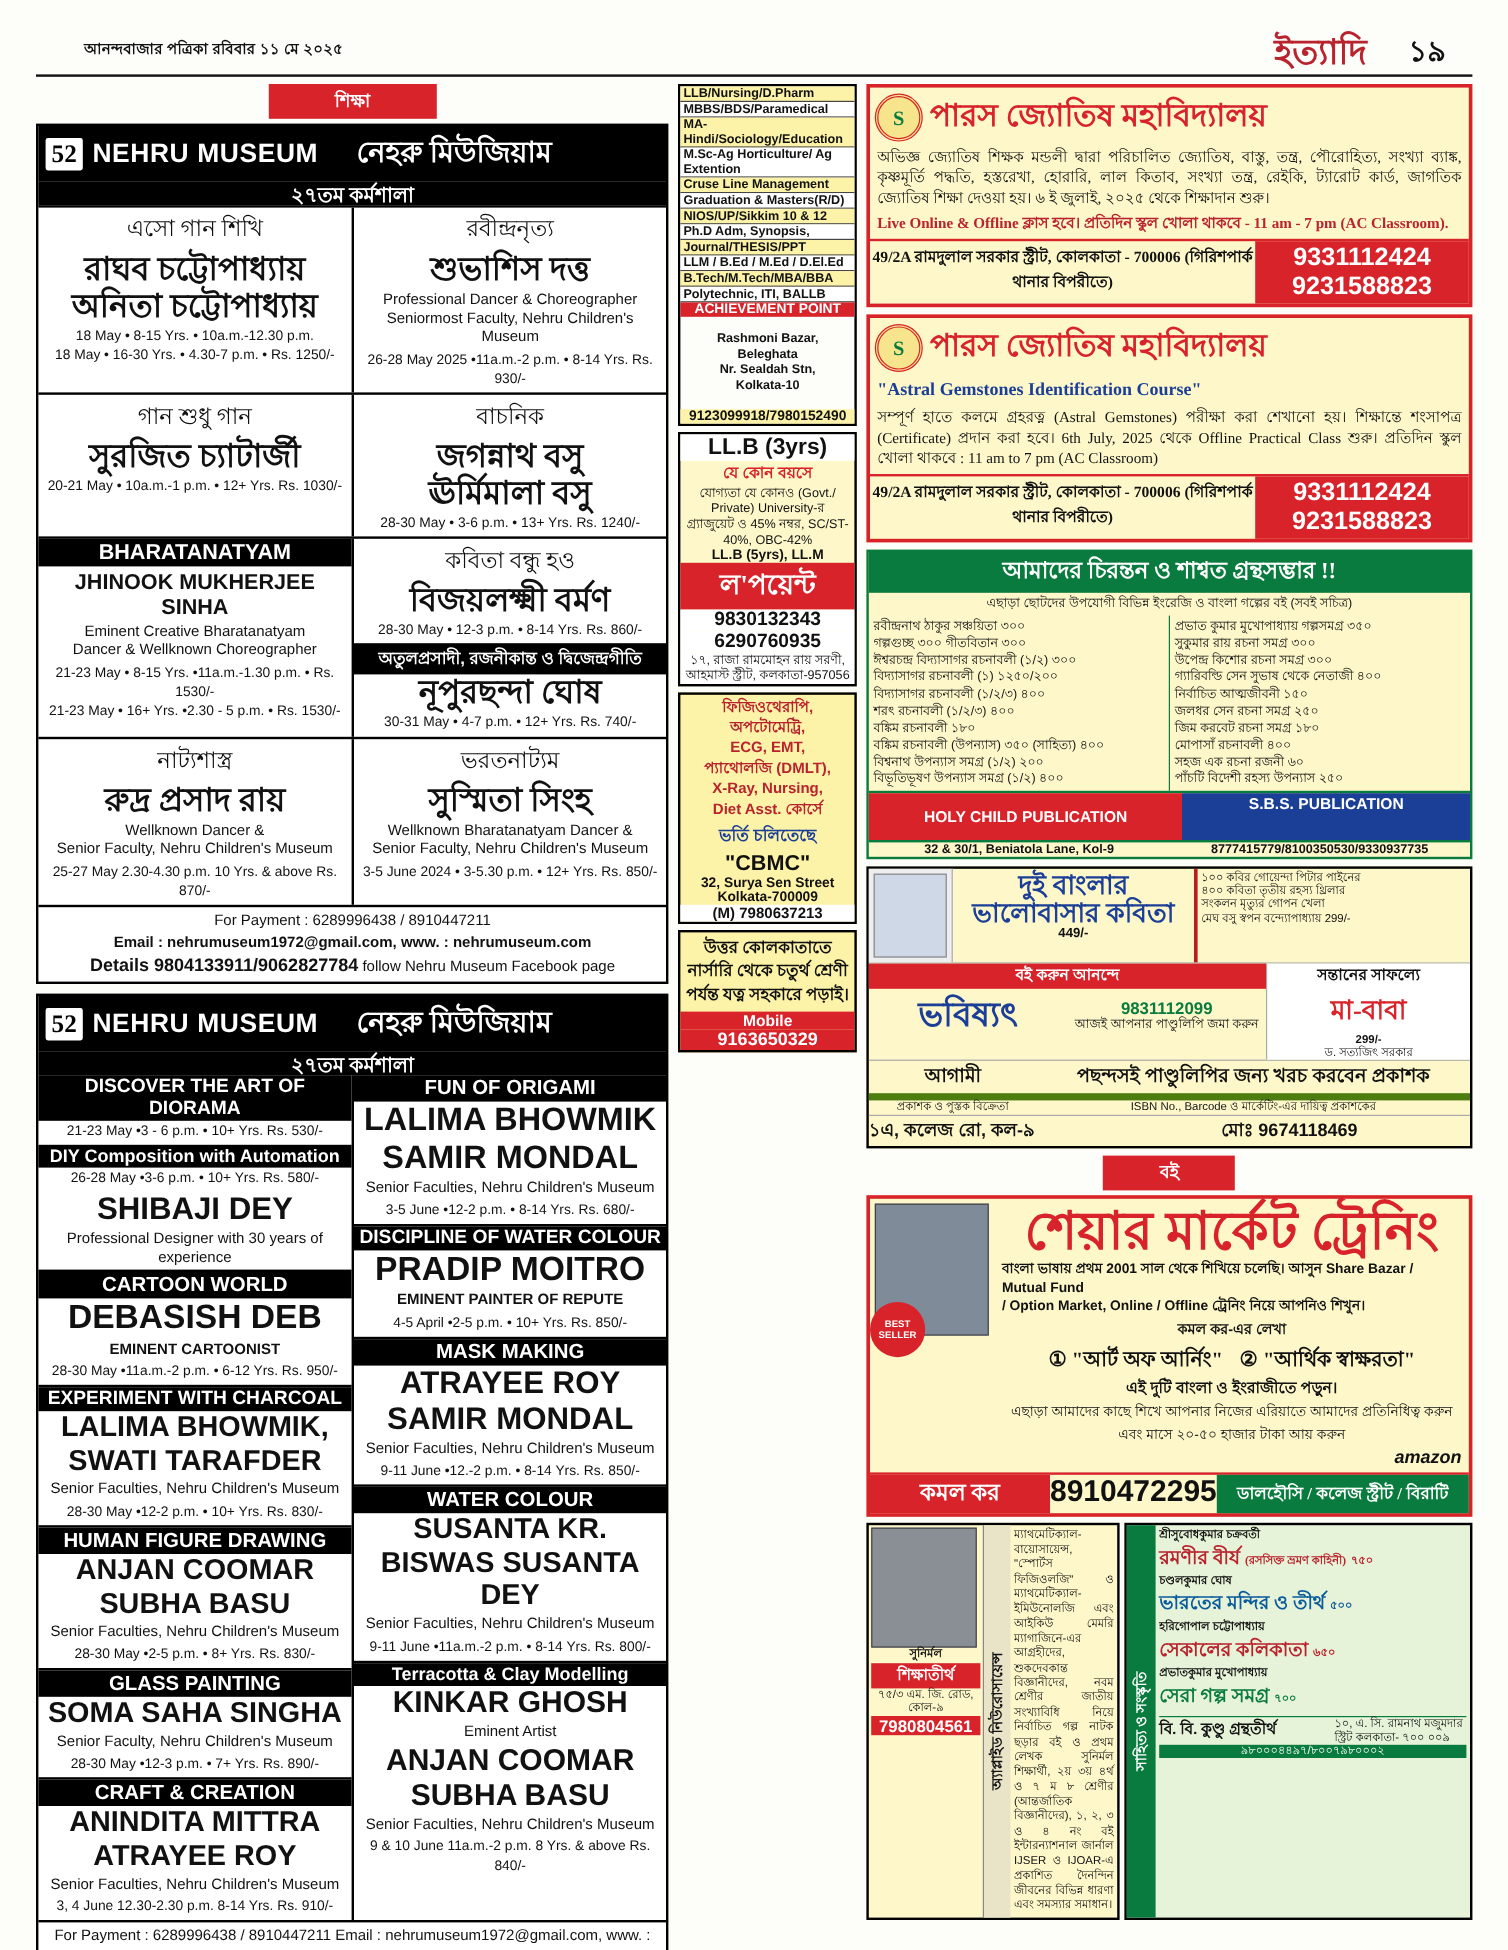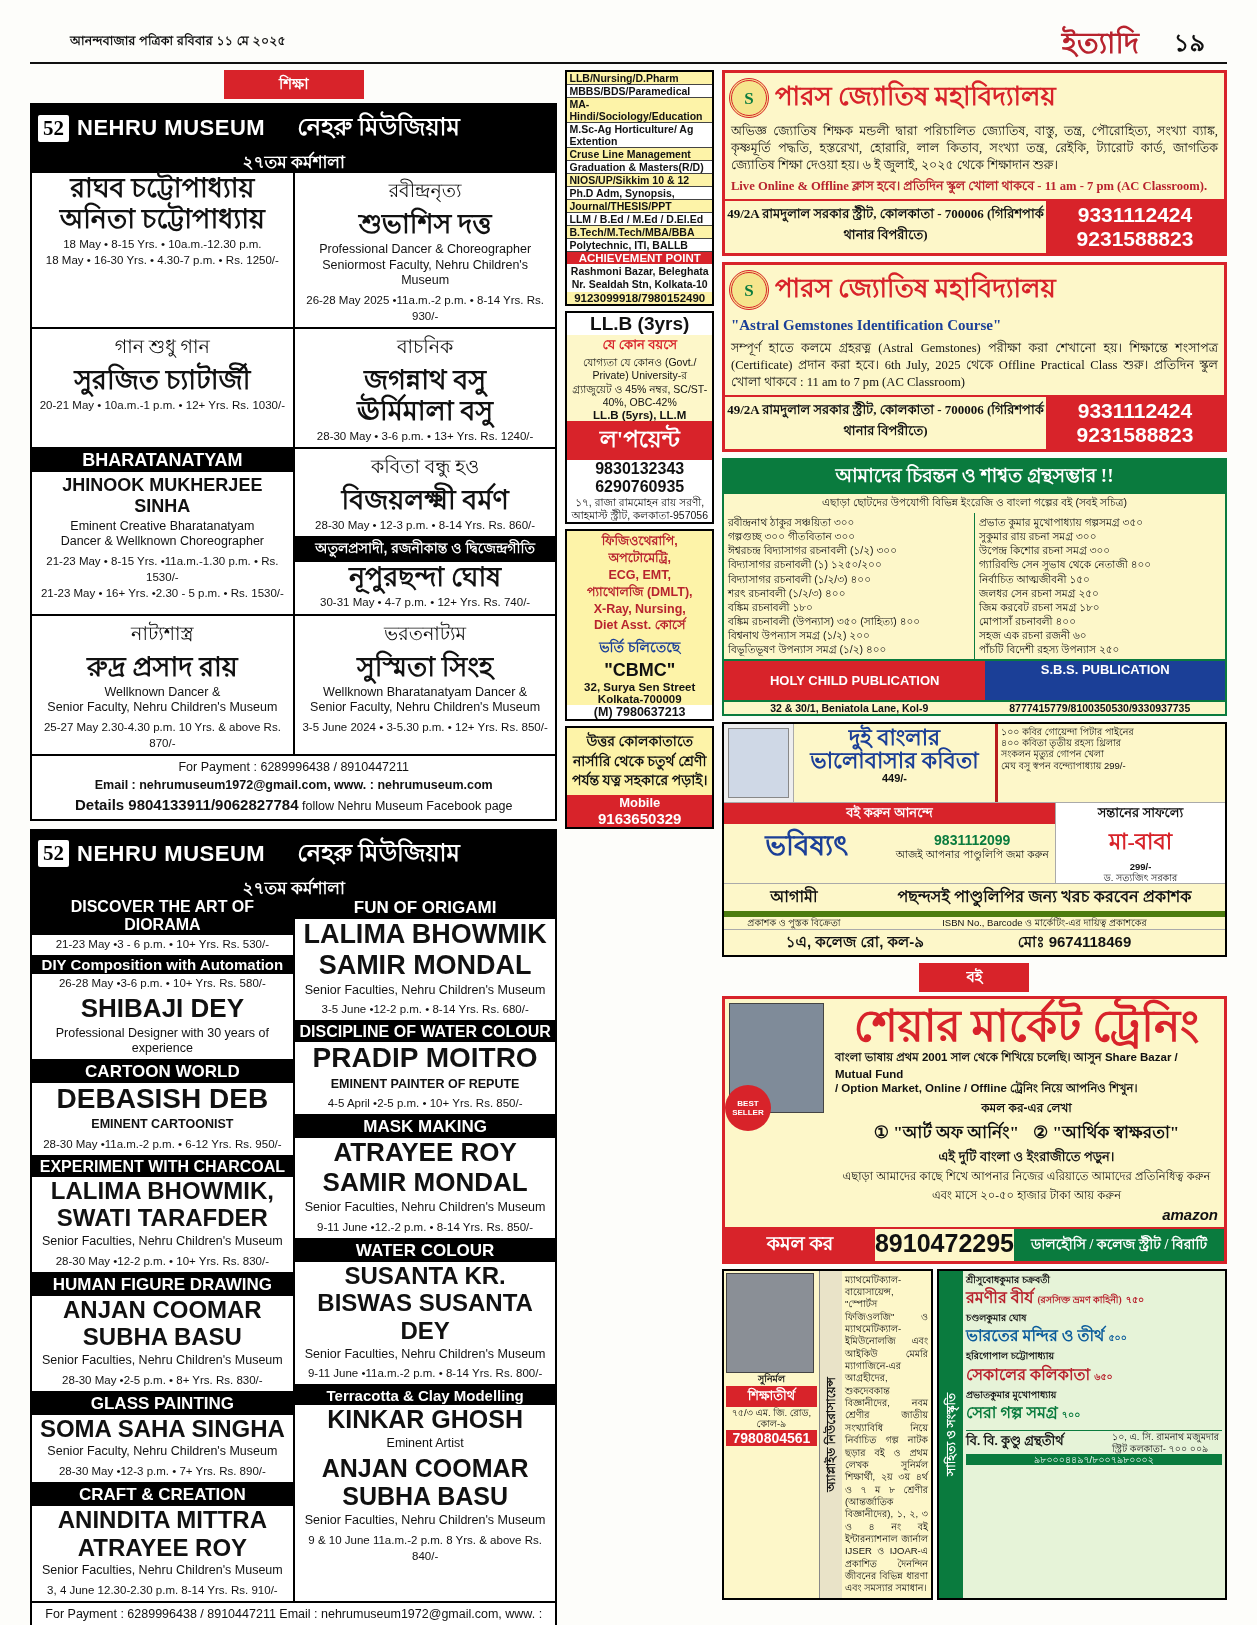--- a/index.html
+++ b/index.html
@@ -119,20 +119,21 @@
           <span class="nm-logo">52</span>
           <span class="nm-title-en">NEHRU MUSEUM</span>
           <span class="nm-title-bn">নেহরু মিউজিয়াম</span>
         </div>
         <div class="nm-subwrap">
           <div class="nm-subtxt">২৭তম কর্মশালা</div>
         </div>
 
         <div class="two rowline">
           <div class="cellL">
+            <div class="hdr-bn">এসো গান শিখি</div>
             <div class="name-bn">রাঘব চট্টোপাধ্যায়</div>
             <div class="name-bn">অনিতা চট্টোপাধ্যায়</div>
             <div class="dates" style="white-space:pre-line">18 May • 8-15 Yrs. • 10a.m.-12.30 p.m.
 18 May • 16-30 Yrs. • 4.30-7 p.m. • Rs. 1250/-</div>
           </div>
           <div>
             <div class="hdr-bn">রবীন্দ্রনৃত্য</div>
             <div class="name-bn">শুভাশিস দত্ত</div>
             <div class="role" style="white-space:pre-line">Professional Dancer &amp; Choreographer
 Seniormost Faculty, Nehru Children's Museum</div>
@@ -304,21 +305,21 @@
           <div>Cruse Line Management</div>
           <div>Graduation &amp; Masters(R/D)</div>
           <div>NIOS/UP/Sikkim 10 &amp; 12</div>
           <div>Ph.D Adm, Synopsis,</div>
           <div>Journal/THESIS/PPT</div>
           <div>LLM / B.Ed / M.Ed / D.El.Ed</div>
           <div>B.Tech/M.Tech/MBA/BBA</div>
           <div>Polytechnic,  ITI,  BALLB</div>
         </div>
         <div class="red ctr bold" style="font-size:11.5px">ACHIEVEMENT POINT</div>
-        <div class="tinyc bold" style="white-space:pre-line;padding:1px">Rashmoni Bazar, Beleghata
+        <div class="tinyc bold" style="white-space:pre-line;padding:12px">Rashmoni Bazar, Beleghata
 Nr. Sealdah Stn, Kolkata-10</div>
         <div class="ctr bold" style="background:#fdf3a8;font-size:11.5px">9123099918/7980152490</div>
       </div>
 
       <div class="adb lightyellow">
         <div class="ctr bold" style="font-size:19px;background:#fff">LL.B (3yrs)</div>
         <div class="ctr bold" style="font-size:13px;color:#d8232a">যে কোন বয়সে</div>
         <div class="tinyc">যোগ্যতা যে কোনও (Govt./ Private) University-র</div>
         <div class="tinyc">গ্র্যাজুয়েট ও 45% নম্বর, SC/ST-40%, OBC-42%</div>
         <div class="ctr bold" style="font-size:11.5px">LL.B (5yrs), LL.M</div>
@@ -456,21 +457,21 @@
         </div>
         <div style="display:flex;border-top:1px solid #aaa">
           <div style="width:140px" class="ctr bold">আগামী</div>
           <div style="flex:1" class="ctr bold">পছন্দসই পাণ্ডুলিপির জন্য খরচ করবেন প্রকাশক</div>
         </div>
         <div style="display:flex;border-top:6px solid #4d7c0f" class="mini">
           <div style="width:140px;text-align:center">প্রকাশক ও পুস্তক বিক্রেতা</div>
           <div style="flex:1;text-align:center">ISBN No., Barcode ও মার্কেটিং-এর দায়িত্ব প্রকাশকের</div>
         </div>
         <div style="display:flex;border-top:1px solid #aaa">
-          <div style="width:200px;text-align:right;font-weight:bold;font-size:15px">১এ, কলেজ রো, কল-৯</div>
+          <div style="width:200px;text-align:left;font-weight:bold;font-size:15px">১এ, কলেজ রো, কল-৯</div>
           <div style="flex:1;text-align:center;font-weight:bold;font-size:15px">মোঃ  9674118469</div>
         </div>
       </div>
 
       <div class="section-title" style="width:110px">বই</div>
 
       <div class="shareblock">
         <div style="display:flex">
           <div style="width:110px;padding:4px">
             <div style="width:95px;height:110px;background:#7f8b99;border:1px solid #444;"></div>

